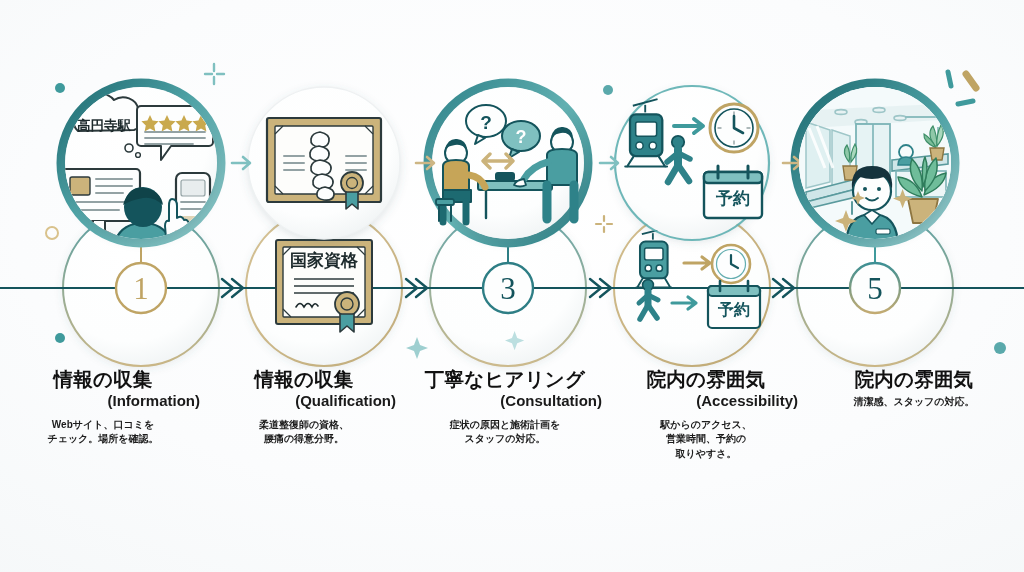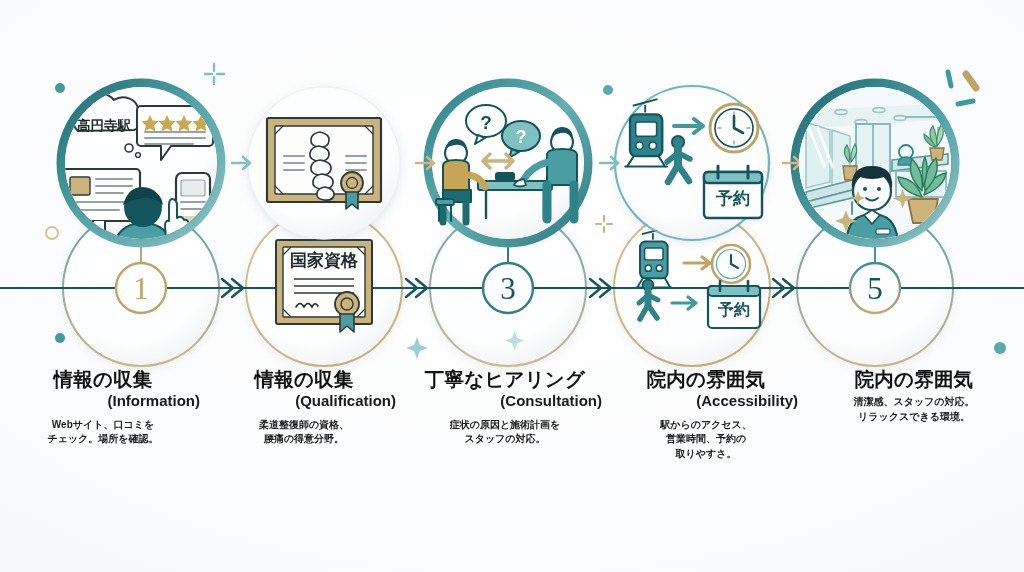--- a/index.html
+++ b/index.html
@@ -563,18 +563,17 @@
         <span>駅からのアクセス、</span>
         <span>営業時間、予約の</span>
         <span>取りやすさ。</span>
       </div>
     </div>
 
     <div class="caption c5">
       <div class="cap-title">院内の雰囲気</div>
       <div class="cap-desc">
         <span>清潔感、スタッフの対応。</span>
-        <span>リラックスできる環境。</span>
       </div>
     </div>
 
   </div>
 </div>
 
 </body></html>

